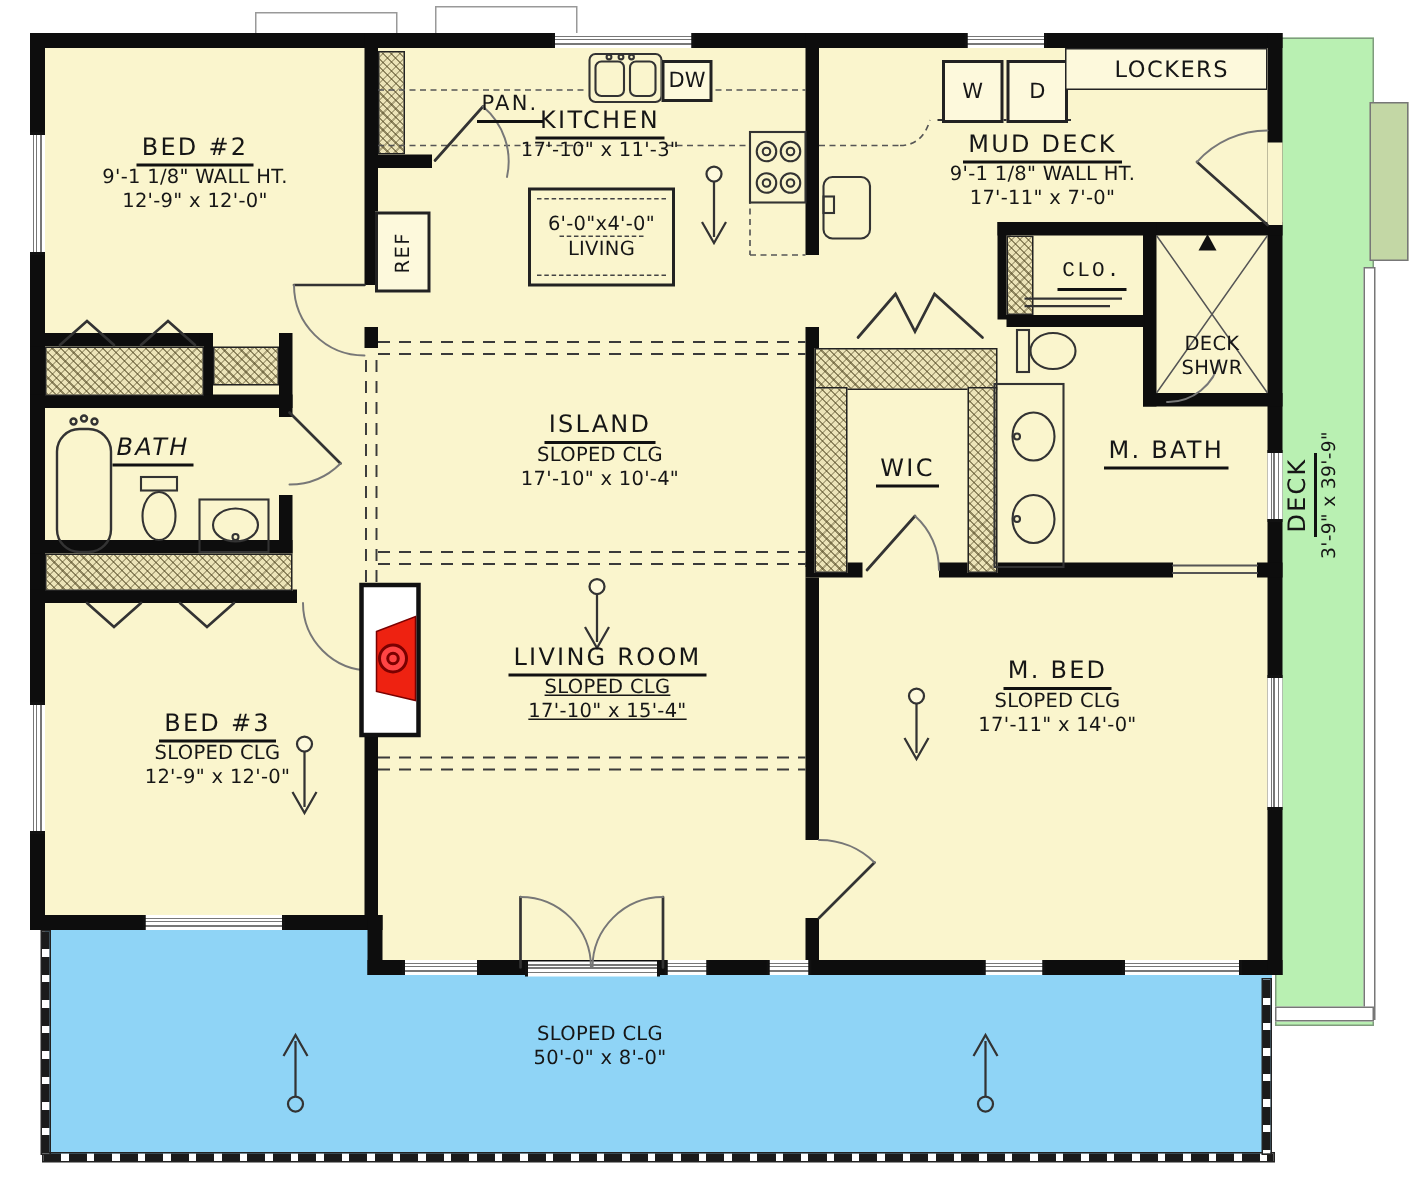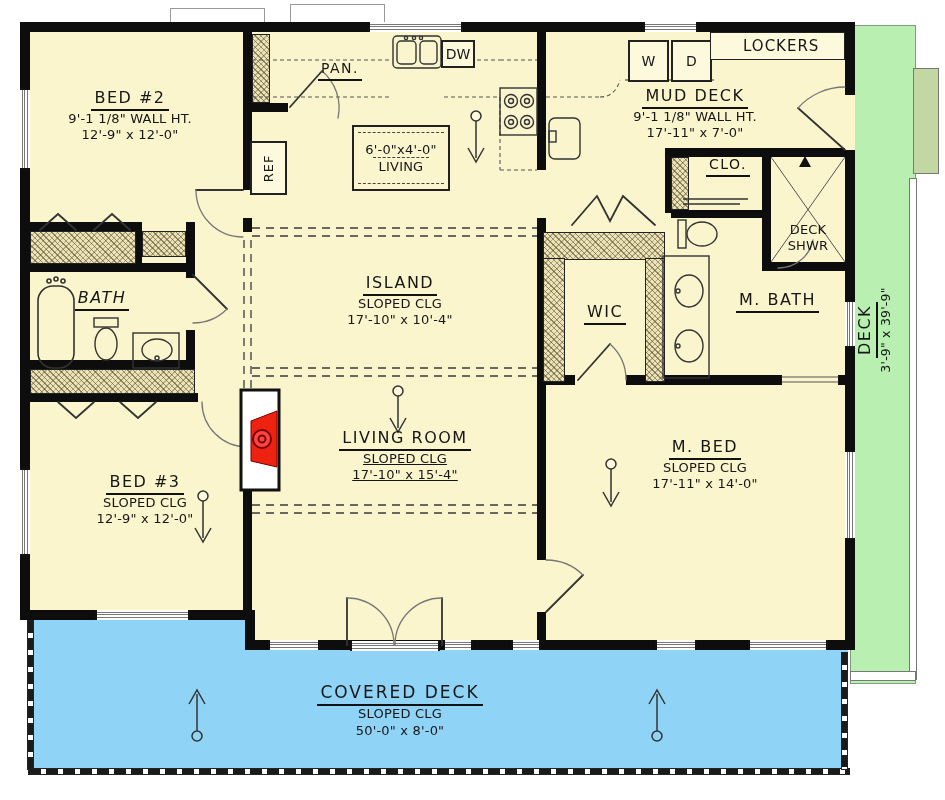--- a/index.html
+++ b/index.html
@@ -270,20 +270,24 @@
     <div class="rl-sub">6'-0"x4'-0"</div>
     <div class="rl-sub" style="border-top:1.5px dashed #444;padding:1px 6px 0;">LIVING</div>
   </div>
 
   <div class="room-label" style="left:45px;top:88px;width:170px;">
     <div class="rl-title">BED #2</div>
     <div class="rl-sub">9'-1 1/8" WALL HT.</div>
     <div class="rl-sub">12'-9" x 12'-0"</div>
   </div>
 
+  <div class="room-label" style="left:330px;top:70px;width:140px;">
+    <div class="rl-title">KITCHEN</div>
+    <div class="rl-sub">17'-10" x 11'-3"</div>
+  </div>
 
   <div class="room-label" style="left:600px;top:86px;width:190px;">
     <div class="rl-title">MUD DECK</div>
     <div class="rl-sub">9'-1 1/8" WALL HT.</div>
     <div class="rl-sub">17'-11" x 7'-0"</div>
   </div>
 
   <div class="room-label" style="left:320px;top:273px;width:160px;">
     <div class="rl-title">ISLAND</div>
     <div class="rl-sub">SLOPED CLG</div>
@@ -313,37 +317,36 @@
   </div>
 
   <div class="room-label" style="left:715px;top:290px;width:125px;">
     <div class="rl-title">M. BATH</div>
   </div>
 
   <div class="room-label" style="left:570px;top:302px;width:70px;">
     <div class="rl-title">WIC</div>
   </div>
 
-  <div class="room-label" style="left:694px;top:154px;width:68px;">
+  <div class="room-label" style="left:694px;top:170px;width:68px;font-family:Liberation Mono, monospace;">
     <div class="rl-title" style="font-size:14px;">CLO.</div>
   </div>
 
   <div class="room-label" style="left:266px;top:58px;width:56px;margin-left:46px;">
     <div class="rl-title" style="font-size:14px;">PAN.</div>
   </div>
 
   <div class="room-label" style="left:777px;top:222px;width:62px;">
     <div class="rl-sub">DECK</div>
     <div class="rl-sub">SHWR</div>
   </div>
 
   <div class="room-label" style="left:802px;top:303px;width:160px;height:54px;transform:rotate(-90deg);">
     <div class="rl-title">DECK</div>
     <div class="rl-sub" style="font-size:12.5px;">3'-9" x 39'-9"</div>
   </div>
 
   <div class="room-label" style="left:290px;top:682px;width:220px;">
-    <div class="rl-title" style="font-size:17px;letter-spacing:2px;">COVERED DECK</div>
     <div class="rl-sub">SLOPED CLG</div>
     <div class="rl-sub">50'-0" x 8'-0"</div>
   </div>
 
 </div>
 
 </body></html>

